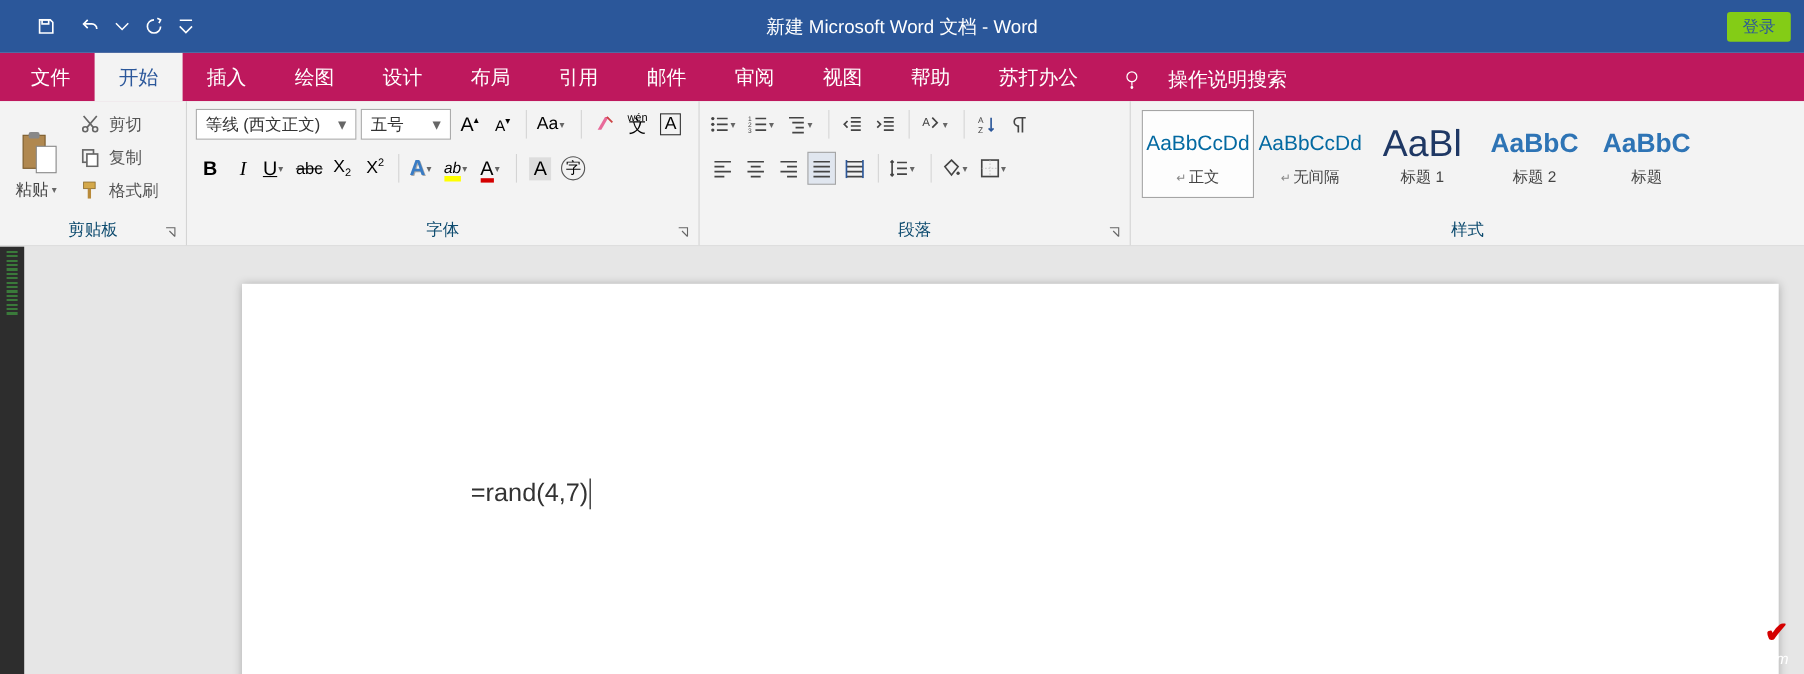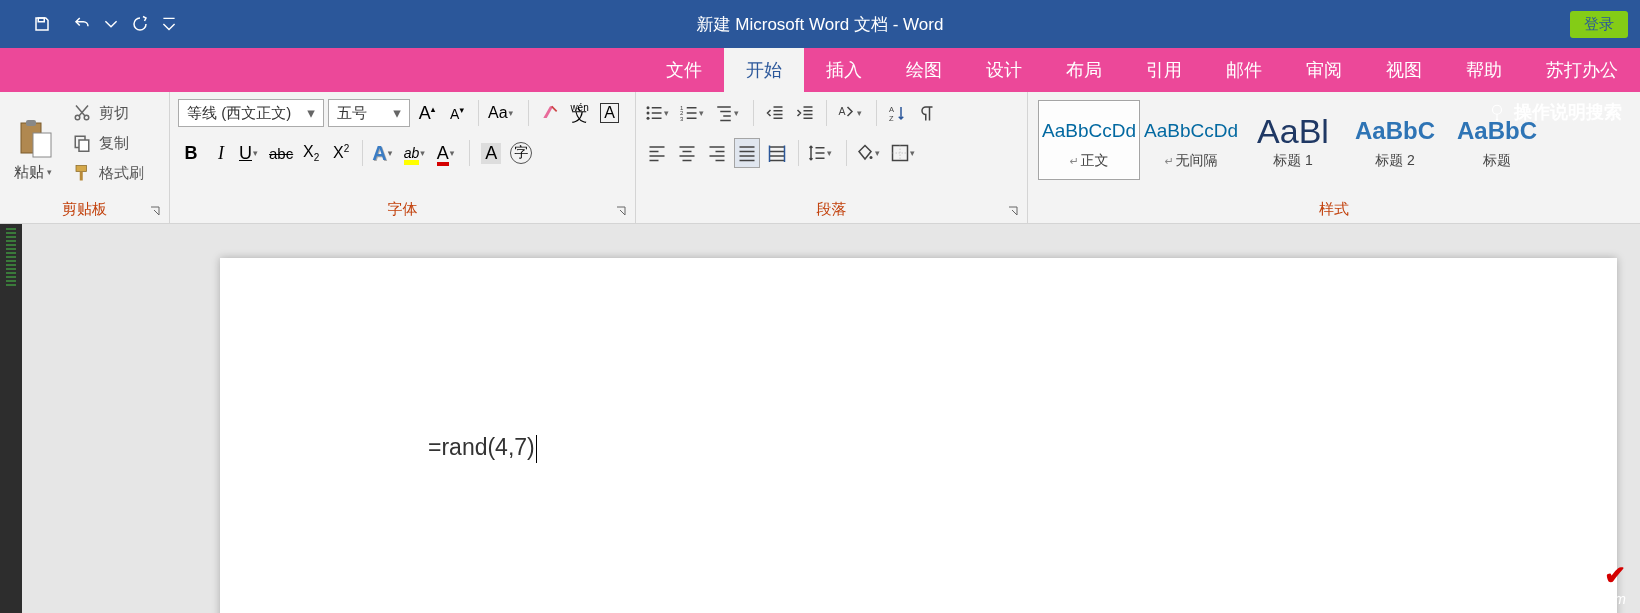--- a/index.html
+++ b/index.html
@@ -7,31 +7,31 @@
 
   
   .title-bar { background: #2b579a; height: 48px; display: flex; align-items: center; color: #fff; position: relative; }
   .qat { display: flex; align-items: center; gap: 4px; padding-left: 24px; }
   .qat-btn { width: 36px; height: 32px; display: flex; align-items: center; justify-content: center; cursor: pointer; }
   .qat-btn svg { width: 18px; height: 18px; fill: #fff; stroke: #fff; }
   .title-text { position: absolute; left: 50%; transform: translateX(-50%); font-size: 17px; white-space: nowrap; }
   .login-btn { position: absolute; right: 12px; background: #84cc16; color: #2b579a; padding: 4px 14px; border-radius: 3px; font-size: 15px; cursor: pointer; }
 
   
-  .tabs-bar { background: #ec4899; height: 44px; display: flex; align-items: flex-end; padding-left: 6px; flex-direction: column; }
+  .tabs-bar { background: #be185d; height: 44px; display: flex; align-items: flex-end; padding-left: 6px; }
   .tab { padding: 10px 22px; color: #fff; font-size: 18px; cursor: pointer; }
   .tab.active { background: #f3f3f3; color: #2b579a; }
-  .tellme { display: flex; align-items: center; gap: 8px; padding: 8px 18px; color: #fff; font-size: 18px; cursor: text; font-weight: bold; }
+  .tellme { display: flex; align-items: center; gap: 24px; padding: 8px 18px; color: #fff; font-size: 18px; cursor: text; }
   .tellme svg { width: 18px; height: 18px; stroke: #fff; fill: none; stroke-width: 1.5; }
 
   
   .ribbon { background: #f3f3f3; height: 132px; display: flex; border-bottom: 1px solid #d4d4d4; }
   .group { border-right: 1px solid #d4d4d4; display: flex; flex-direction: column; position: relative; }
   .group-body { flex: 1; display: flex; padding: 6px 8px 0 8px; }
-  .group-label { text-align: center; font-size: 15px; color: #c2410c; padding: 2px 0 4px 0; position: relative; }
+  .group-label { text-align: center; font-size: 15px; color: #0c4a6e; padding: 2px 0 4px 0; position: relative; }
   .group-launcher { position: absolute; right: 6px; bottom: 4px; width: 14px; height: 14px; cursor: pointer; }
   .group-launcher svg { width: 14px; height: 14px; stroke: #666; fill: none; }
 
   .big-btn { display: flex; flex-direction: column; align-items: center; justify-content: center; padding: 2px 6px; cursor: pointer; }
   .big-btn .ic { height: 48px; display: flex; align-items: center; justify-content: center; }
   .big-btn .lbl { font-size: 15px; color: #444; display:flex; align-items:center; gap:2px;}
   .small-row { display: flex; align-items: center; gap: 6px; padding: 2px 4px; cursor: pointer; height: 30px; color:#555; font-size:15px;}
   .small-row .ic { width: 22px; display: flex; justify-content: center; }
 
   .font-row { display: flex; align-items: center; gap: 4px; }

